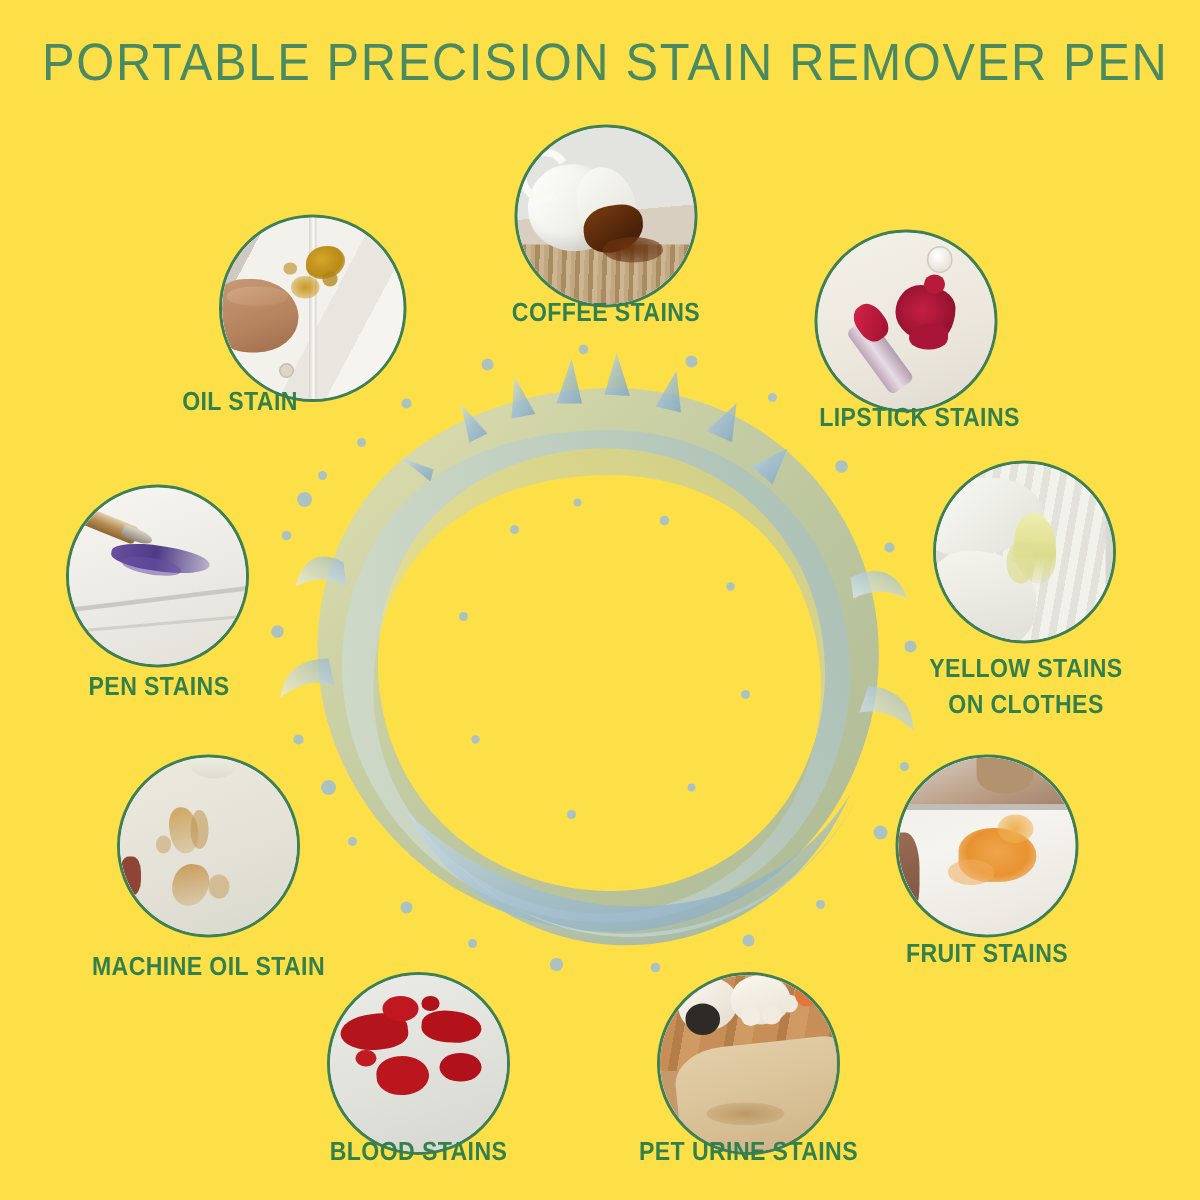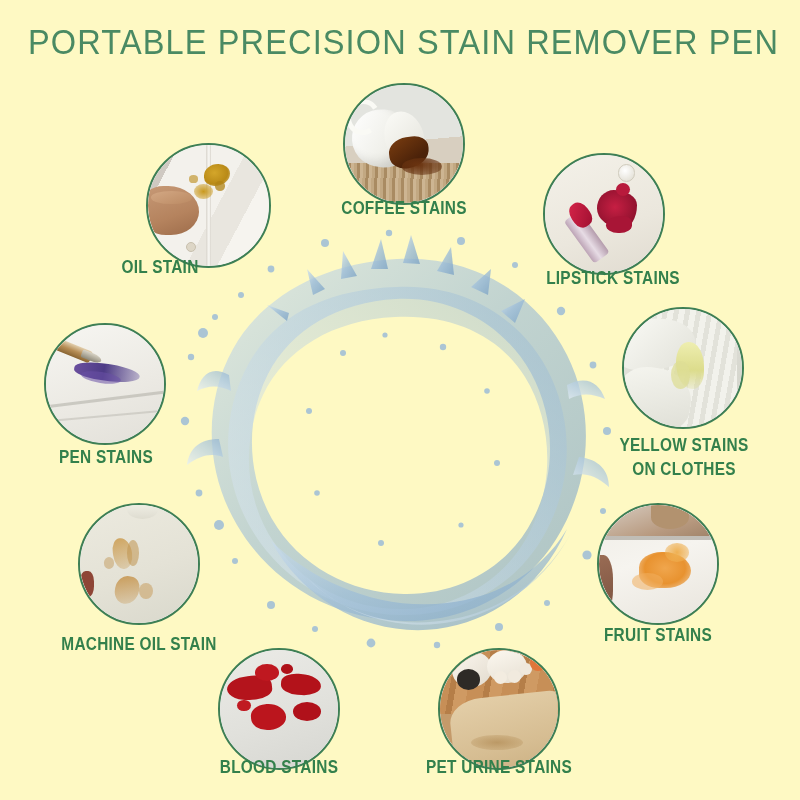--- a/index.html
+++ b/index.html
@@ -3,21 +3,21 @@
 <meta charset="utf-8">
 <style>
   html,body{margin:0;padding:0;}
   body{
     width:800px;height:800px;
     background:#ffffff;
     font-family:"Liberation Sans", sans-serif;
     overflow:hidden;
     position:relative;
   }
-  #stage{position:relative;width:800px;height:800px;overflow:hidden;background:#fef9c3;}
+  #stage{position:relative;width:800px;height:800px;overflow:hidden;background:#fde047;}
 
   
   #title{
     position:absolute;left:0;top:22px;width:800px;
     text-align:center;
     color:#4a8a63;
     font-size:35px;
     letter-spacing:1.2px;
     font-weight:400;
     transform:scaleX(0.93);

